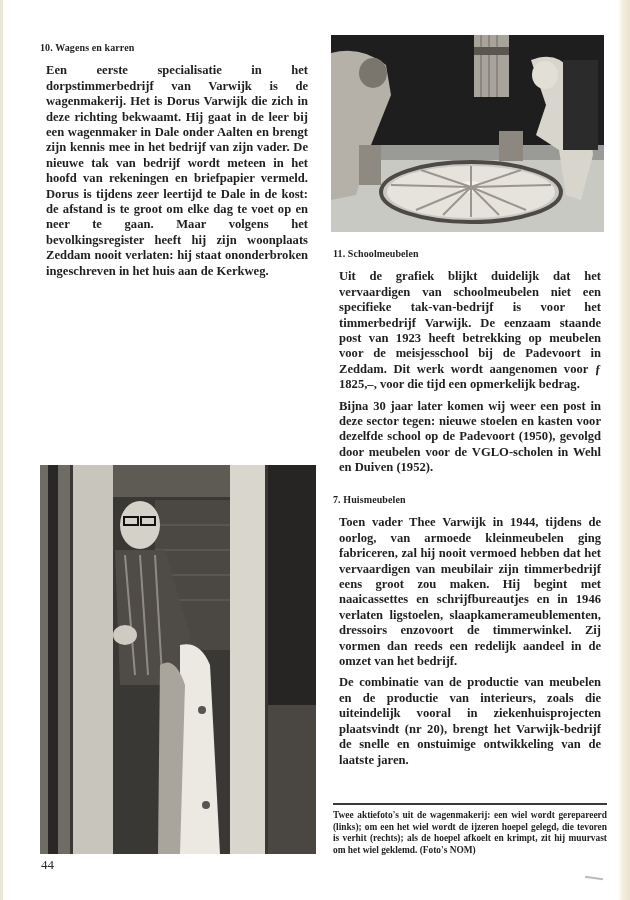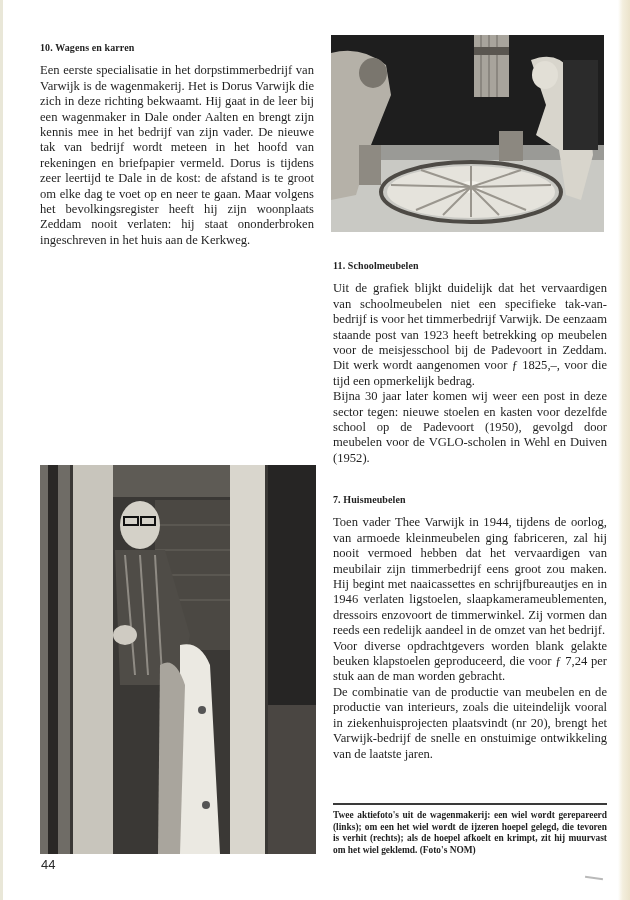--- a/index.html
+++ b/index.html
@@ -22,39 +22,39 @@
       font-size: 12.6px;
       line-height: 15.4px;
       text-align: justify;
     }
     .col-left { left: 40px; top: 40px; width: 274px; }
     .col-right { left: 333px; width: 274px; }
     h2 {
       font-size: 10px; font-weight: bold; margin: 0 0 8px 0;
       letter-spacing: 0.1px;
     }
-    p { margin: 0; }
+    p { margin: 6px; font-weight: bold; }
     .photo {
       position: absolute; overflow: hidden; background: #2a2a2a;
     }
     .photo-wheel { left: 331px; top: 35px; width: 273px; height: 197px; }
     .photo-man { left: 40px; top: 465px; width: 276px; height: 389px; }
     .caption-rule {
       position: absolute; left: 333px; top: 803px; width: 274px; height: 1.5px;
       background: #3a3a3a;
     }
     .caption {
       position: absolute; left: 333px; top: 810px; width: 274px;
       font-size: 9.4px; line-height: 11.6px; font-weight: bold;
       text-align: justify;
       font-family: Liberation Serif, serif;
     }
     .page-number {
       position: absolute; left: 41px; top: 857px;
-      font-family: Liberation Sans, sans-serif;
+      font-family: Liberation Serif, serif;
       font-size: 13px; color: #2a2a2a;
     }
     .mark {
       position: absolute; left: 585px; top: 877px; width: 18px; height: 2px;
       background: #8a8a8a; transform: rotate(8deg); opacity: .6;
     }
   </style>
 </head>
 <body>
 
@@ -94,30 +94,29 @@
       <line x1="140" y1="152" x2="85" y2="175"></line>
       <line x1="140" y1="152" x2="195" y2="175"></line>
       <line x1="140" y1="152" x2="140" y2="131"></line>
       <line x1="140" y1="152" x2="140" y2="182"></line>
       <line x1="140" y1="152" x2="112" y2="180"></line>
       <line x1="140" y1="152" x2="168" y2="180"></line>
     </g>
   </svg>
 </div>
 
-<div class="col col-right" style="top:258px;">
+<div class="col col-right" style="top:246px;">
   <h2>11. Schoolmeubelen</h2>
   <p>Uit de grafiek blijkt duidelijk dat het vervaardigen van schoolmeubelen niet een specifieke tak-van-bedrijf is voor het timmerbedrijf Varwijk. De eenzaam staande post van 1923 heeft betrekking op meubelen voor de meisjesschool bij de Padevoort in Zeddam. Dit werk wordt aangenomen voor ƒ 1825,–, voor die tijd een opmerkelijk bedrag.</p>
   <p>Bijna 30 jaar later komen wij weer een post in deze sector tegen: nieuwe stoelen en kasten voor dezelfde school op de Padevoort (1950), gevolgd door meubelen voor de VGLO-scholen in Wehl en Duiven (1952).</p>
 </div>
 
 <div class="col col-right" style="top:492px;">
   <h2>7. Huismeubelen</h2>
   <p>Toen vader Thee Varwijk in 1944, tijdens de oorlog, van armoede kleinmeubelen ging fabriceren, zal hij nooit vermoed hebben dat het vervaardigen van meubilair zijn timmerbedrijf eens groot zou maken. Hij begint met naaicassettes en schrijfbureautjes en in 1946 verlaten ligstoelen, slaapkamerameublementen, dressoirs enzovoort de timmerwinkel. Zij vormen dan reeds een redelijk aandeel in de omzet van het bedrijf.</p>
-  <p>Voor diverse opdrachtgevers worden blank gelakte beuken klapstoelen geproduceerd, die voor ƒ 7,24 per stuk aan de man worden gebracht.</p>
   <p>De combinatie van de productie van meubelen en de productie van interieurs, zoals die uiteindelijk vooral in ziekenhuisprojecten plaatsvindt (nr 20), brengt het Varwijk-bedrijf de snelle en onstuimige ontwikkeling van de laatste jaren.</p>
 </div>
 
 <div class="photo photo-man">
   <svg width="276" height="389" viewBox="0 0 276 389">
     <rect x="0" y="0" width="276" height="389" fill="#3a3835"></rect>
     <rect x="0" y="0" width="30" height="389" fill="#6f6c66"></rect>
     <rect x="8" y="0" width="10" height="389" fill="#2a2826"></rect>
     <rect x="33" y="0" width="40" height="389" fill="#c8c5bc"></rect>
     <rect x="73" y="0" width="120" height="32" fill="#5e5b55"></rect>

